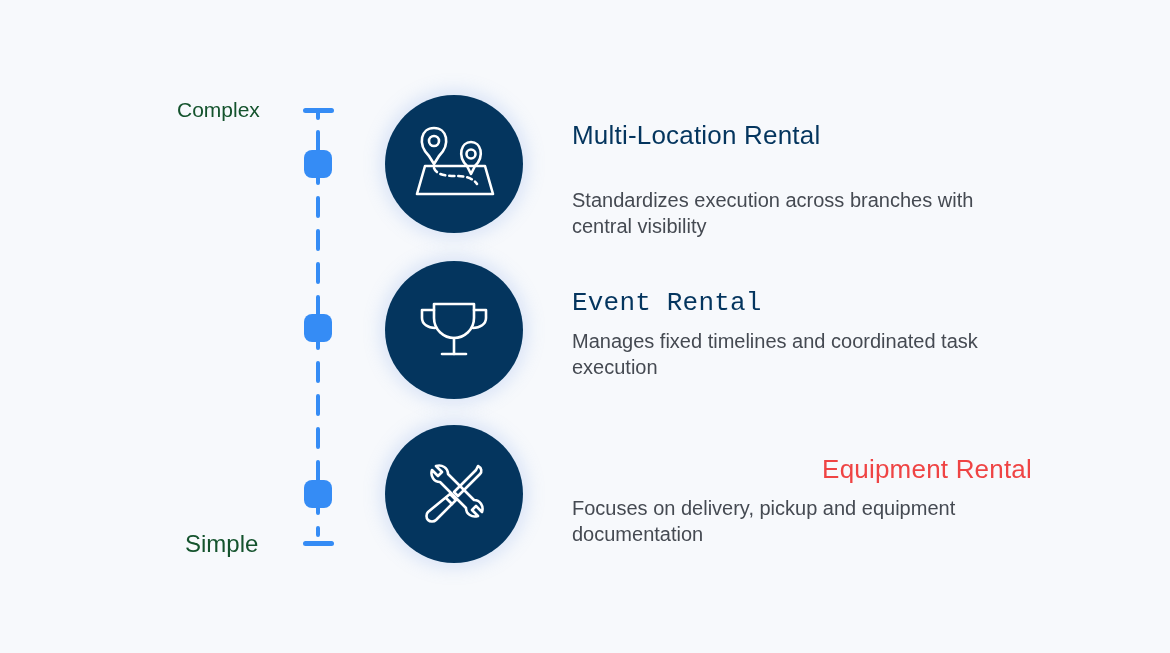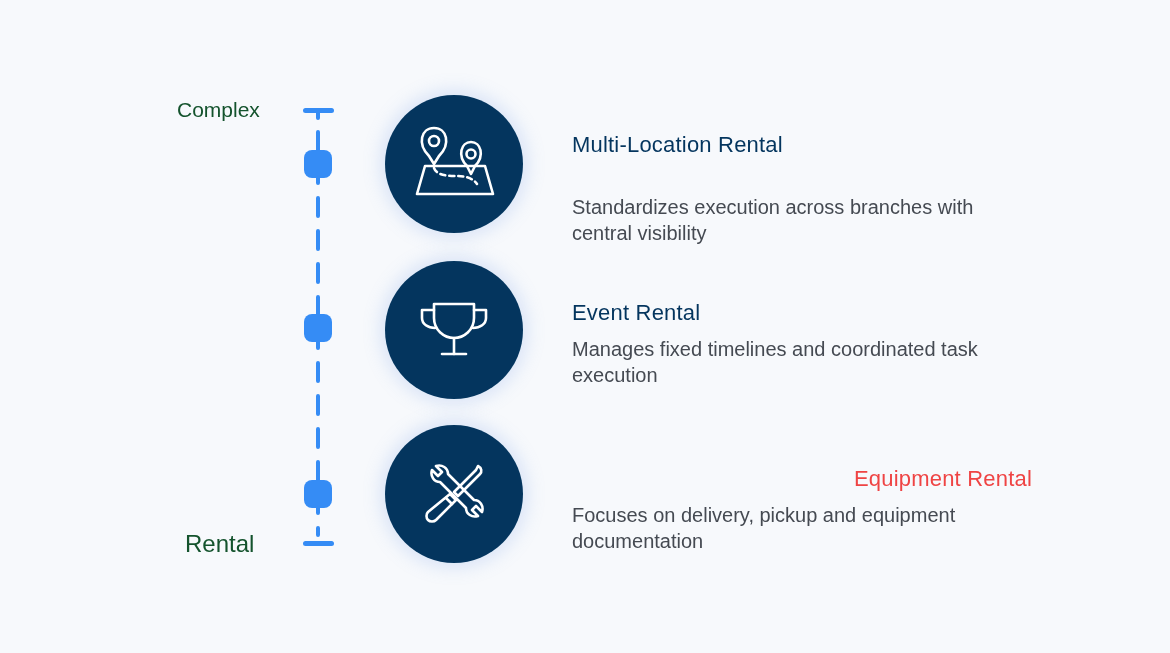--- a/index.html
+++ b/index.html
@@ -24,32 +24,32 @@
     border-radius: 8px;
   }
   .circle {
     position: absolute; left: 385px; width: 138px; height: 138px;
     border-radius: 50%;
     box-shadow: 0 0 18px 4px rgba(120,160,230,0.25);
     display: flex; align-items: center; justify-content: center;
   }
   .item-text { position: absolute; left: 572px; width: 460px; }
   .item-title {
-    font-size: 22px; font-weight: normal; margin: 16px 0 10px 0;
+    font-size: 26px; font-weight: normal; margin: 4px 0 10px 0;
     letter-spacing: 0.2px;
   }
   .item-desc {
     font-size: 20px; line-height: 26px; color: #454a52; margin: 0;
   }
 </style>
 </head>
 <body>
 
 <div class="axis-label top">Complex</div>
-<div class="axis-label bottom">Rental</div>
+<div class="axis-label bottom">Simple</div>
 
 <svg class="axis-svg" width="40" height="450" viewBox="0 0 40 450">
   <line x1="18" y1="10" x2="18" y2="18" stroke="#358cf5" stroke-width="4" stroke-linecap="round"></line>
   <line x1="18" y1="32" x2="18" y2="435" stroke="#358cf5" stroke-width="4" stroke-linecap="round" stroke-dasharray="18 15"></line>
 </svg>
 <div class="cap" style="top:108px;background:#358cf5;"></div>
 <div class="cap" style="top:541px;background:#358cf5;"></div>
 
 <div class="node" style="top:150px;background:#358cf5;"></div>
 <div class="node" style="top:314px;background:#358cf5;"></div>
@@ -73,21 +73,21 @@
 <div class="circle" style="top:261px;background:#04355e;">
   <svg width="72" height="60" viewBox="0 0 72 60" fill="none" stroke="#fff" stroke-width="2.6" stroke-linejoin="round" stroke-linecap="round">
     <path d="M16 4 L56 4 L56 18 C56 30 46 38 36 38 C26 38 16 30 16 18 Z"></path>
     <path d="M16 10 L4 10 L4 18 C4 24 10 28 17 28"></path>
     <path d="M56 10 L68 10 L68 18 C68 24 62 28 55 28"></path>
     <line x1="36" y1="38" x2="36" y2="54"></line>
     <line x1="24" y1="54" x2="48" y2="54"></line>
   </svg>
 </div>
 <div class="item-text" style="top:284px;">
-  <h3 class="item-title" style="color:#04355e;">Event Rental</h3>
+  <h3 class="item-title" style="color:#04355e;font-family:Liberation Mono, monospace;">Event Rental</h3>
   <p class="item-desc" style="width:440px;">Manages fixed timelines and coordinated task execution</p>
 </div>
 
 <div class="circle" style="top:425px;background:#04355e;">
   <svg width="64" height="64" viewBox="0 0 64 64" fill="none" stroke="#fff" stroke-width="2.6" stroke-linejoin="round" stroke-linecap="round">
     <path d="M10 8 L16 14 L20 10 L14 4 C20 2 26 6 26 12 L52 38 C58 38 62 44 60 50 L54 44 L50 48 L56 54 C50 56 44 52 44 46 L18 20 C12 20 8 14 10 8 Z"></path>
     <path d="M56 4 C60 6 60 10 58 12 L36 34 L32 30 L54 8 Z"></path>
     <path d="M28 32 L34 38 L14 58 C12 60 8 60 6 58 C4 56 4 52 6 50 Z"></path>
     <line x1="24" y1="36" x2="30" y2="42"></line>
   </svg>

